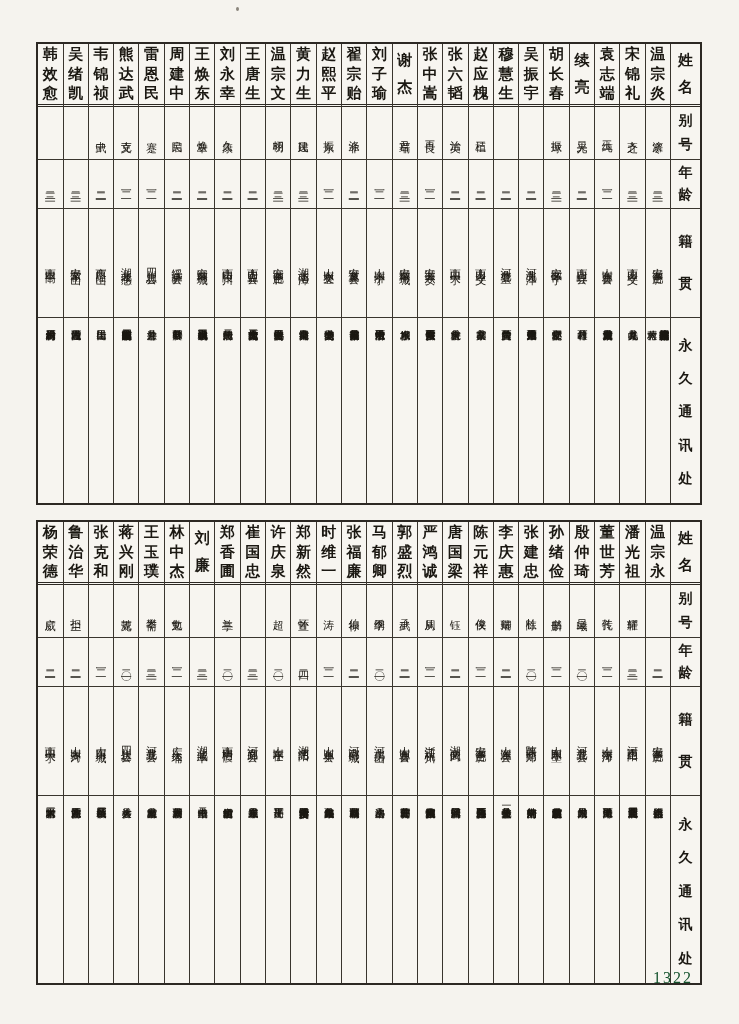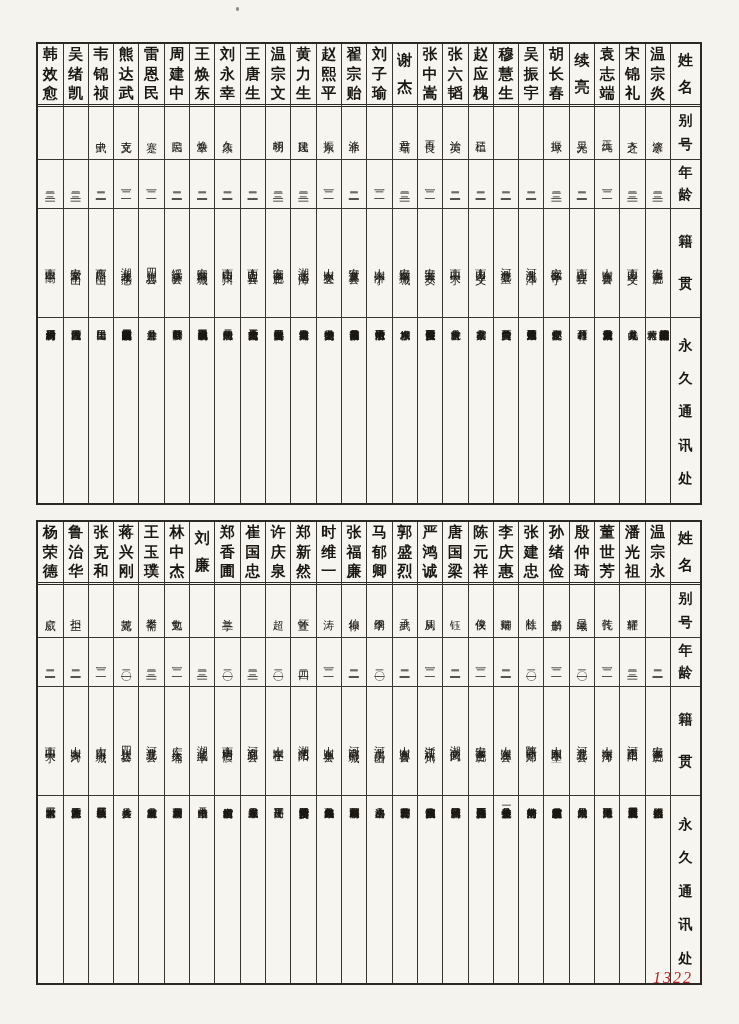--- a/index.html
+++ b/index.html
@@ -49,21 +49,21 @@
   .chars{
     display:flex;flex-direction:column;height:100%;
     justify-content:space-evenly;align-items:center;
   }
   .c-name .chars span{font-size:15px;font-weight:bold;}
   .col-header .chars span{font-size:14px;font-weight:bold;}
   .col-header .c-name .chars span{font-size:15px;}
   .page-number{
     position:absolute;left:653px;top:969px;
     font-family:"Liberation Serif","DejaVu Serif",serif;
-    font-size:16px;letter-spacing:2px;color:#b91c1c;font-style:italic;
+    font-size:16px;letter-spacing:2px;color:#14532d;
   }
   .speck{position:absolute;left:236px;top:7px;width:3px;height:4px;background:#8a857c;border-radius:50%;}
 </style>
 </head>
 <body>
 
 <div class="page">
   <div class="speck"></div>
   <div class="register tbl-top" id="table-0">
       <div class="col col-header">

